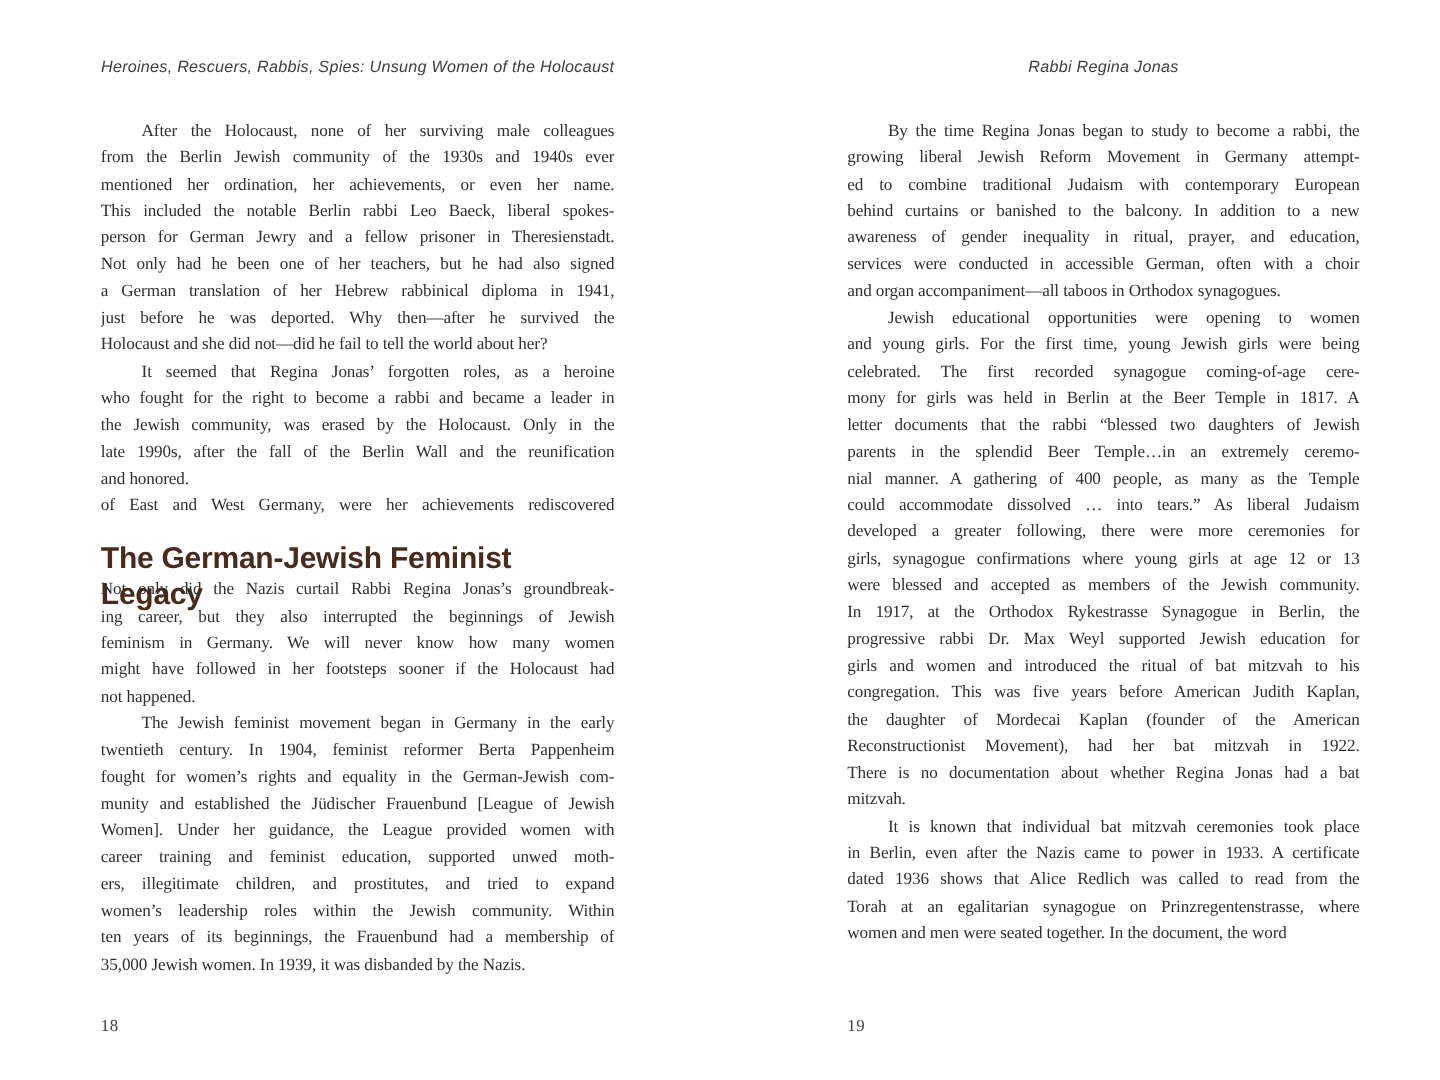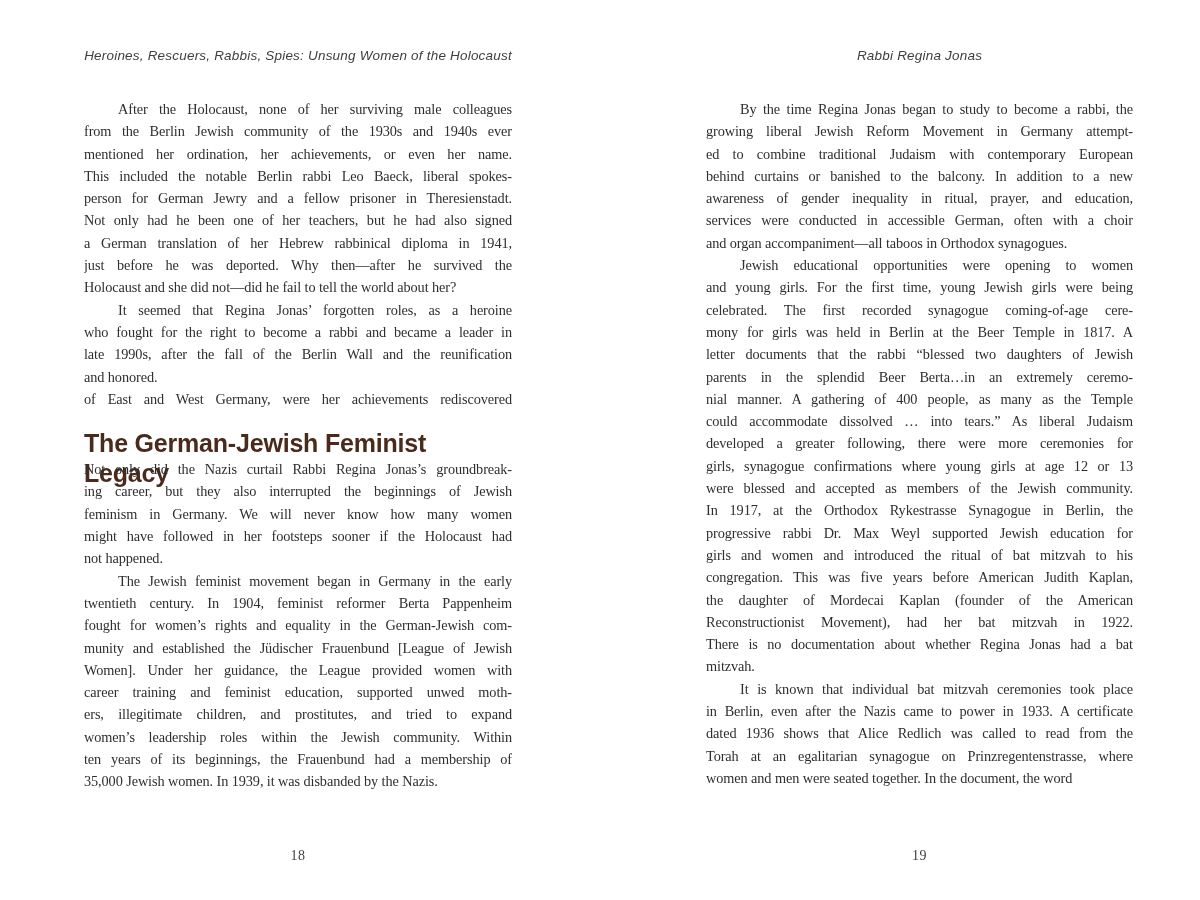--- a/index.html
+++ b/index.html
@@ -51,21 +51,20 @@
     font-size:25px;
     letter-spacing:-0.2px;
     color:var(--heading-color,#4a2b1b);
     margin-top:18px;
     height:30px;
     line-height:30px;
   }
 
   .page-number {
     position:absolute; top:836px; left:0; right:0;
-    text-align:center;
     font-size:14px;
     color:var(--pagenum-color,#3f3f3f);
     letter-spacing:0.5px;
   }
 </style>
 </head>
 <body>
 
 <div class="spread">
 
@@ -79,20 +78,21 @@
           <div class="line">This included the notable Berlin rabbi Leo Baeck, liberal spokes-</div>
           <div class="line">person for German Jewry and a fellow prisoner in Theresienstadt.</div>
           <div class="line">Not only had he been one of her teachers, but he had also signed</div>
           <div class="line">a German translation of her Hebrew rabbinical diploma in 1941,</div>
           <div class="line">just before he was deported. Why then—after he survived the</div>
           <div class="line last">Holocaust and she did not—did he fail to tell the world about her?</div>
         </div>
         <div class="para">
           <div class="line indent">It seemed that Regina Jonas’ forgotten roles, as a heroine</div>
           <div class="line">who fought for the right to become a rabbi and became a leader in</div>
+          <div class="line">the Jewish community, was erased by the Holocaust. Only in the</div>
           <div class="line">late 1990s, after the fall of the Berlin Wall and the reunification</div>
           <div class="line last">and honored.</div>
           <div class="line">of East and West Germany, were her achievements rediscovered</div>
         </div>
         <div class="section-heading">The German-Jewish Feminist Legacy</div>
         <div class="para">
           <div class="line">Not only did the Nazis curtail Rabbi Regina Jonas’s groundbreak-</div>
           <div class="line">ing career, but they also interrupted the beginnings of Jewish</div>
           <div class="line">feminism in Germany. We will never know how many women</div>
           <div class="line">might have followed in her footsteps sooner if the Holocaust had</div>
@@ -125,21 +125,21 @@
           <div class="line">awareness of gender inequality in ritual, prayer, and education,</div>
           <div class="line">services were conducted in accessible German, often with a choir</div>
           <div class="line last">and organ accompaniment—all taboos in Orthodox synagogues.</div>
         </div>
         <div class="para">
           <div class="line indent">Jewish educational opportunities were opening to women</div>
           <div class="line">and young girls. For the first time, young Jewish girls were being</div>
           <div class="line">celebrated. The first recorded synagogue coming-of-age cere-</div>
           <div class="line">mony for girls was held in Berlin at the Beer Temple in 1817. A</div>
           <div class="line">letter documents that the rabbi “blessed two daughters of Jewish</div>
-          <div class="line">parents in the splendid Beer Berta…in an extremely ceremo-</div>
+          <div class="line">parents in the splendid Beer Temple…in an extremely ceremo-</div>
           <div class="line">nial manner. A gathering of 400 people, as many as the Temple</div>
           <div class="line">could accommodate dissolved … into tears.” As liberal Judaism</div>
           <div class="line">developed a greater following, there were more ceremonies for</div>
           <div class="line">girls, synagogue confirmations where young girls at age 12 or 13</div>
           <div class="line">were blessed and accepted as members of the Jewish community.</div>
           <div class="line">In 1917, at the Orthodox Rykestrasse Synagogue in Berlin, the</div>
           <div class="line">progressive rabbi Dr. Max Weyl supported Jewish education for</div>
           <div class="line">girls and women and introduced the ritual of bat mitzvah to his</div>
           <div class="line">congregation. This was five years before American Judith Kaplan,</div>
           <div class="line">the daughter of Mordecai Kaplan (founder of the American</div>

